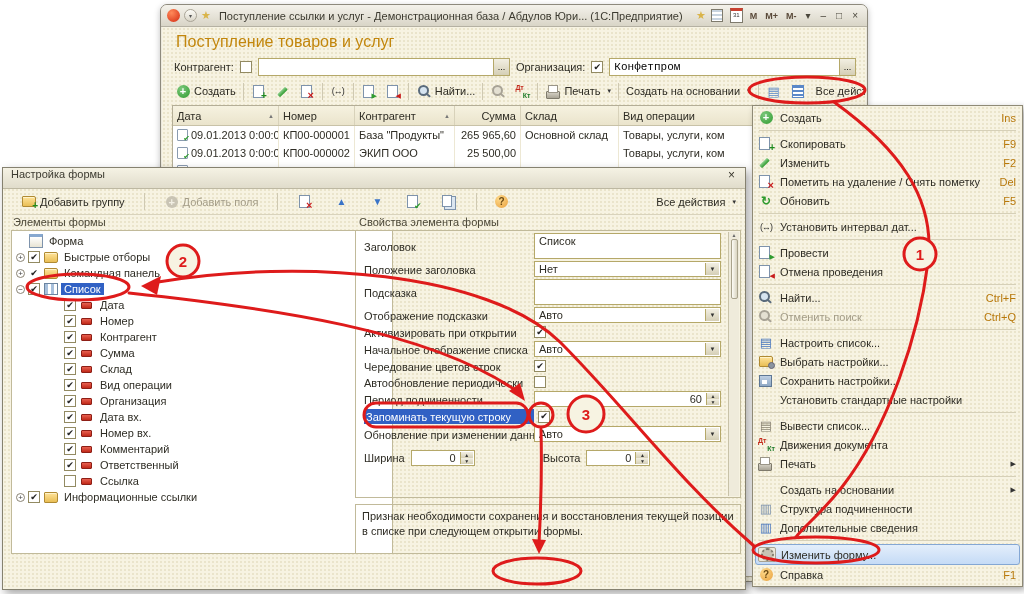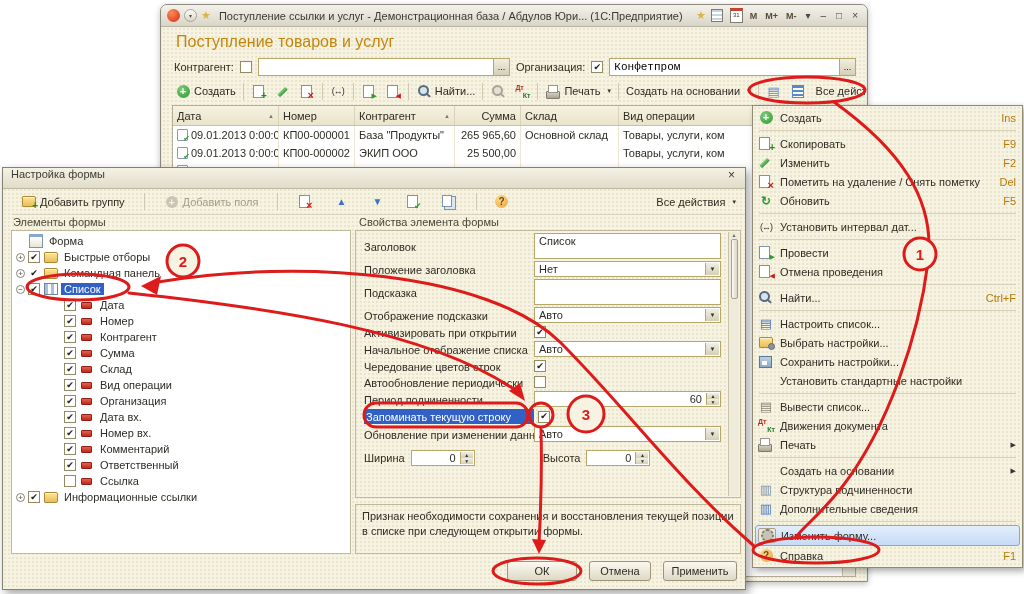--- a/index.html
+++ b/index.html
@@ -97,21 +97,21 @@
 
 #settings-dialog{position:absolute;left:2px;top:167px;width:744px;height:423px;border:1px solid #85816F;box-shadow:3px 4px 9px rgba(0,0,0,.35);z-index:5}
 .dtitle{height:21px;display:flex;padding:0 8px;background:linear-gradient(#F5F2E4,#E0DCCB);border-bottom:1px solid #BDB8A2;color:#3C3A30}
 .dtitle span.t{flex:1}
 .dclose{font-size:12px;color:#3A382E;padding:0 2px}
 .dtoolbar{position:absolute;left:9px;right:0;top:21px;height:26px;display:flex;align-items:center;gap:14px;padding:0 6px;border-bottom:1px solid #D9D3BC}
 .dtb{display:flex;align-items:center;gap:3px;padding:1px 3px;white-space:nowrap}
 .dtb.dis{color:#A39C87}
 .gtitle{position:absolute;font-size:11px;color:#4A4636}
 .gbox{position:absolute;border:1px solid #C1BA9A}
-#tree-box{left:8px;top:62px;width:340px;height:324px;background:#fff;overflow:hidden;padding:2px 0}
+#tree-box{left:8px;top:62px;width:382px;height:324px;background:#fff;overflow:hidden;padding:2px 0}
 #props-box{left:352px;top:62px;width:386px;height:268px;padding:2px 19px 2px 8px;overflow:hidden}
 .pscroll{position:absolute;right:1px;top:1px;bottom:1px;width:11px;background:#EFEBDB;border-left:1px solid #C8C2A8;display:flex;flex-direction:column;align-items:center;font-size:5px;color:#666}
 .pthumb{width:7px;height:60px;background:linear-gradient(90deg,#FDFCF6,#D9D4C0);border:1px solid #A9A38C;border-radius:2px;margin-top:1px}
 .tnode{display:flex;align-items:center;height:16px;gap:3px;padding-left:4px;white-space:nowrap}
 .tnode.lvl1{padding-left:4px}.tnode.lvl2{padding-left:40px}
 .expander{width:9px;height:9px;border:1px solid #8A8474;border-radius:50%;background:#fff;font-size:8px;line-height:7px;text-align:center;color:#444;flex:0 0 9px}
 .expander.hidden{visibility:hidden}
 .ticon{width:15px;height:13px;display:inline-flex;align-items:center;justify-content:center;flex:0 0 15px;position:relative}
 .tlabel{padding:0 3px}
 .tlabel.selected{background:#3161C4;color:#fff}
@@ -569,25 +569,20 @@
             </span>
           </div>
         </div>
       </div>
     <div class="pscroll">
         <span>▲</span>
         <span class="pthumb"></span>
       </div>
   </div>
   <div class="gbox" id="desc-box">Признак необходимости сохранения и восстановления текущей позиции в списке при следующем открытии формы.</div>
-  <div class="dbuttons">
-    <button class="btn" id="btn-ok">ОК</button>
-    <button class="btn" id="btn-cancel">Отмена</button>
-    <button class="btn" id="btn-apply">Применить</button>
-  </div>
 </div>
 
 <div id="actions-menu" class="dotted">
     <div class="mitem">
       <span class="micon create-icon"></span>
       <span class="mlabel">Создать</span>
       <span class="msc">Ins</span>
     </div>
     <div class="msep"></div>
     <div class="mitem">
@@ -622,20 +617,25 @@
     </div>
     <div class="mitem">
       <span class="micon unpost-icon"></span>
       <span class="mlabel">Отмена проведения</span>
     </div>
     <div class="msep"></div>
     <div class="mitem">
       <span class="micon find-icon"></span>
       <span class="mlabel">Найти...</span>
       <span class="msc">Ctrl+F</span>
+    </div>
+    <div class="mitem dis">
+      <span class="micon cancel-search-icon"></span>
+      <span class="mlabel">Отменить поиск</span>
+      <span class="msc">Ctrl+Q</span>
     </div>
     <div class="msep"></div>
     <div class="mitem">
       <span class="micon configure-list-icon"></span>
       <span class="mlabel">Настроить список...</span>
     </div>
     <div class="mitem">
       <span class="micon choose-settings-icon"></span>
       <span class="mlabel">Выбрать настройки...</span>
     </div>

